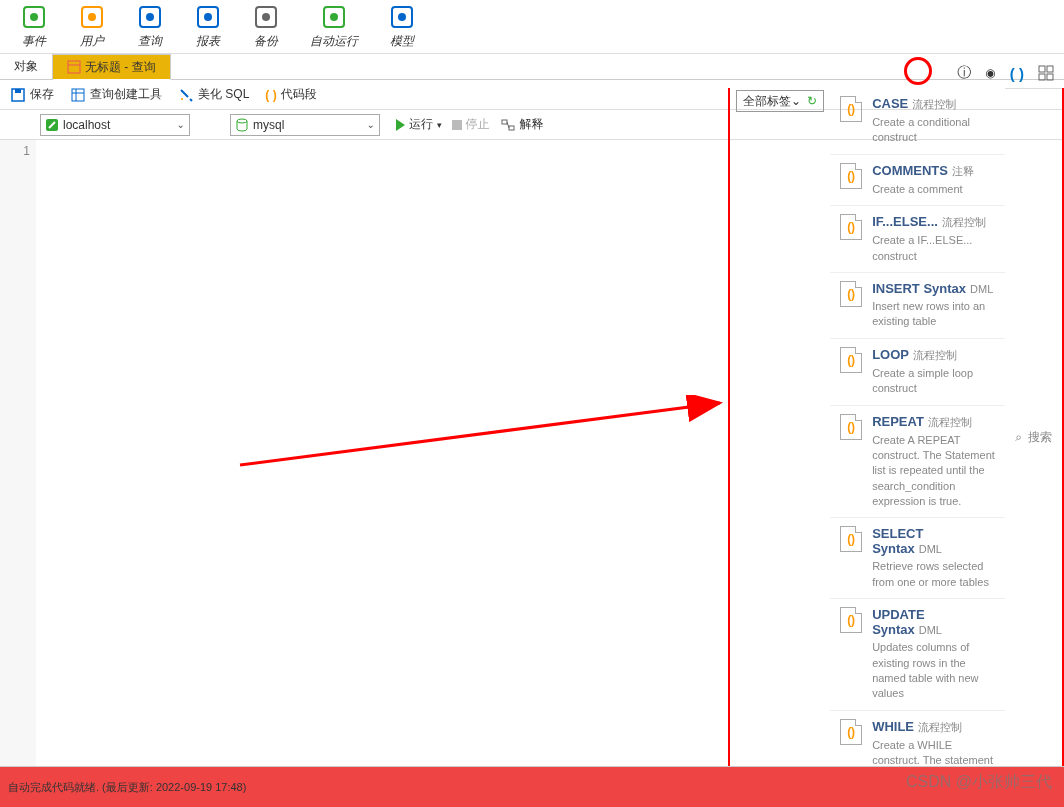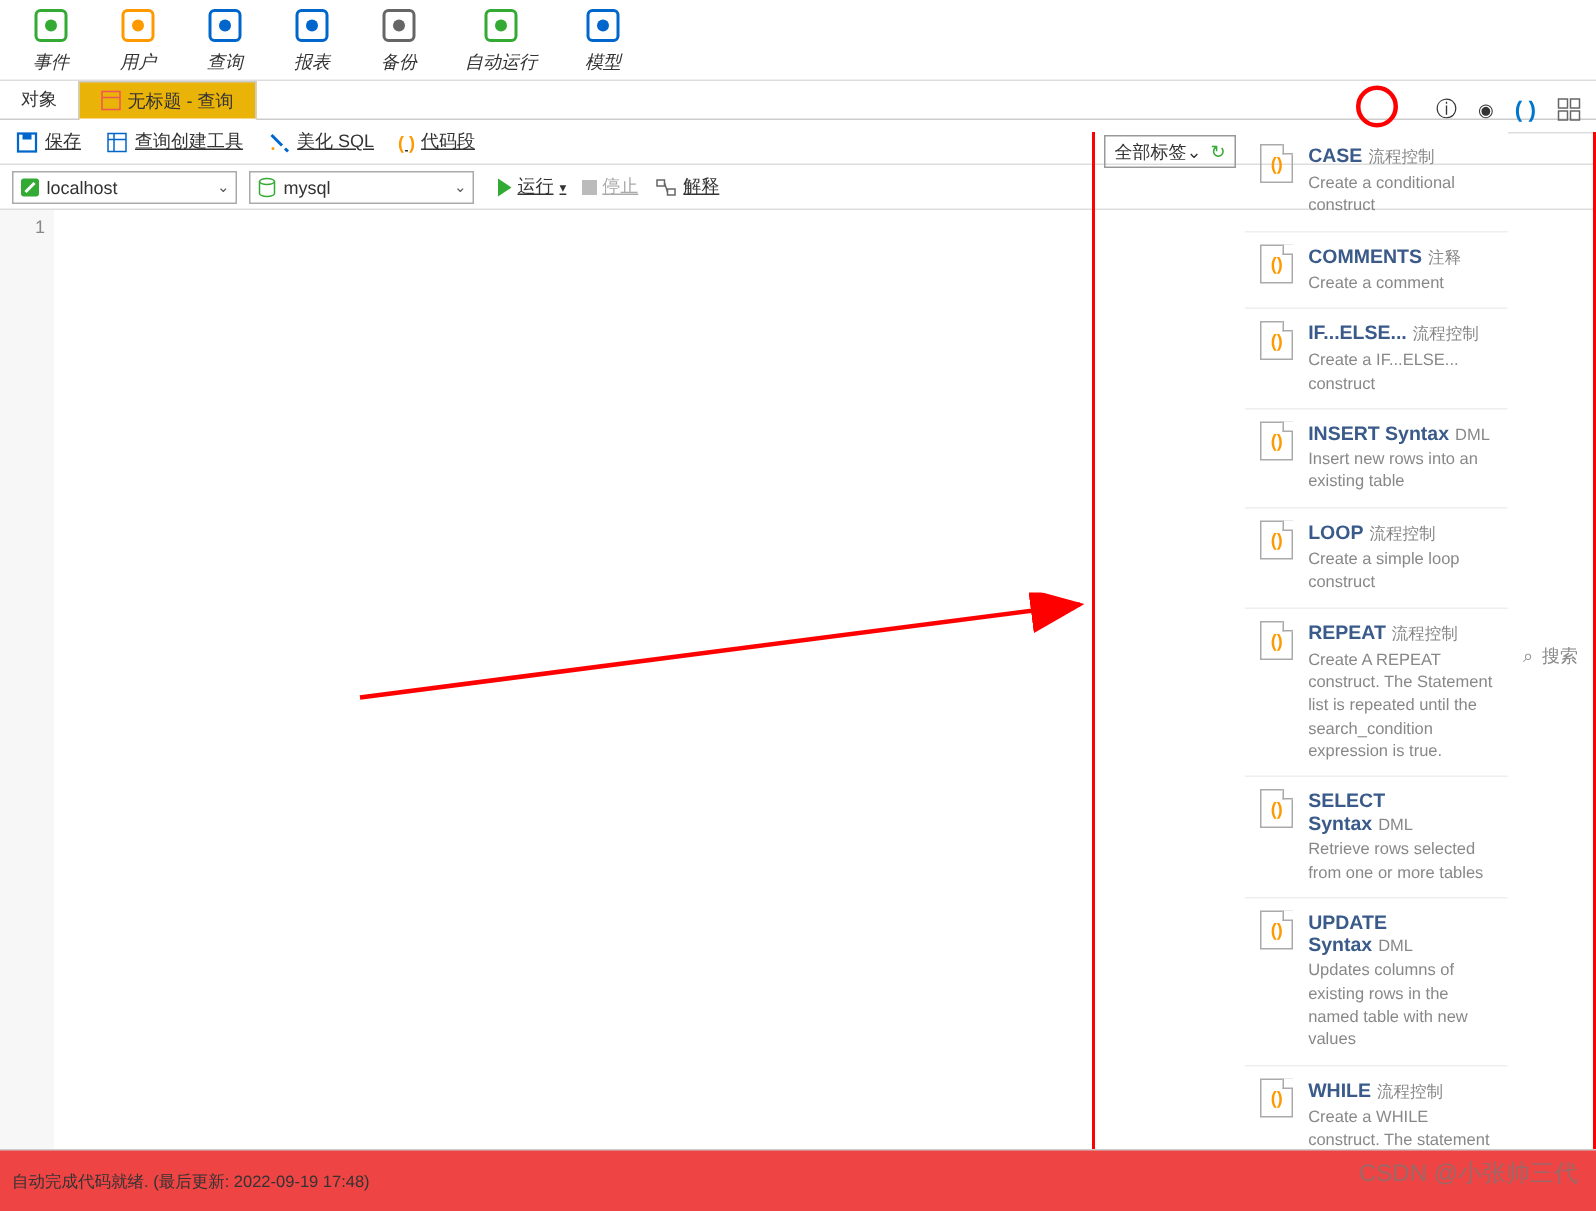--- a/index.html
+++ b/index.html
@@ -8,24 +8,24 @@
 .main-toolbar { display: flex; gap: 30px; padding: 4px 20px; height: 54px; border-bottom: 1px solid #ddd; align-items: center; }
 .tb-item { display: flex; flex-direction: column; align-items: center; gap: 2px; cursor: pointer; font-style: italic; }
 .tb-icon { width: 28px; height: 28px; display: flex; align-items: center; justify-content: center; }
 .tb-label { font-size: 12px; color: #333; }
 
 .tabs-bar { display: flex; height: 26px; border-bottom: 1px solid #ccc; align-items: center; }
 .tab { padding: 4px 14px; font-size: 12px; display: flex; align-items: center; gap: 4px; height: 26px; border-right: 1px solid #ccc; }
 .tab.active { background: #eab308; border-bottom: 1px solid #fff; margin-bottom: -1px; border-top: 1px solid #ccc; }
 
 .action-bar { display: flex; gap: 16px; padding: 6px 10px; height: 30px; align-items: center; border-bottom: 1px solid #ddd; }
-.act-btn { display: flex; align-items: center; gap: 4px; font-size: 12px; color: #333; cursor: pointer; text-decoration: underline; }
+.act-btn { display: flex; align-items: center; gap: 4px; font-size: 12px; color: #333; cursor: pointer; }
 
 .conn-bar { display: flex; gap: 8px; padding: 4px 8px; height: 30px; align-items: center; border-bottom: 1px solid #ddd; }
-.conn-select { height: 22px; border: 1px solid #aaa; display: flex; align-items: center; padding: 0 4px; gap: 4px; min-width: 150px; background: #fff; position: relative; }
+.conn-select { height: 22px; border: 1px solid #aaa; display: flex; align-items: center; padding: 0 4px; gap: 4px; min-width: 150px; background: #fff; position: relative; margin-left: 32px; }
 .conn-chevron { position: absolute; right: 4px; font-size: 10px; color: #555; }
 .run-btns { display: flex; align-items: center; gap: 10px; margin-left: 8px; }
 .play-triangle { width: 0; height: 0; border-left: 9px solid #3a3; border-top: 6px solid transparent; border-bottom: 6px solid transparent; }
 .stop-sq { width: 10px; height: 10px; background: #bbb; }
 
 .editor-area { position: absolute; top: 140px; left: 0; right: 336px; bottom: 20px; display: flex; }
 .gutter { width: 36px; background: #f7f7f7; text-align: right; padding: 4px 6px; color: #888; font-size: 12px; font-family: Consolas, monospace; }
 .editor { flex: 1; background: #fff; }
 
 .side-panel { position: absolute; top: 56px; right: 0; width: 336px; bottom: 20px; border-left: 1px solid #ddd; display: flex; flex-direction: row; border: 2px solid red; border-top: none;}

